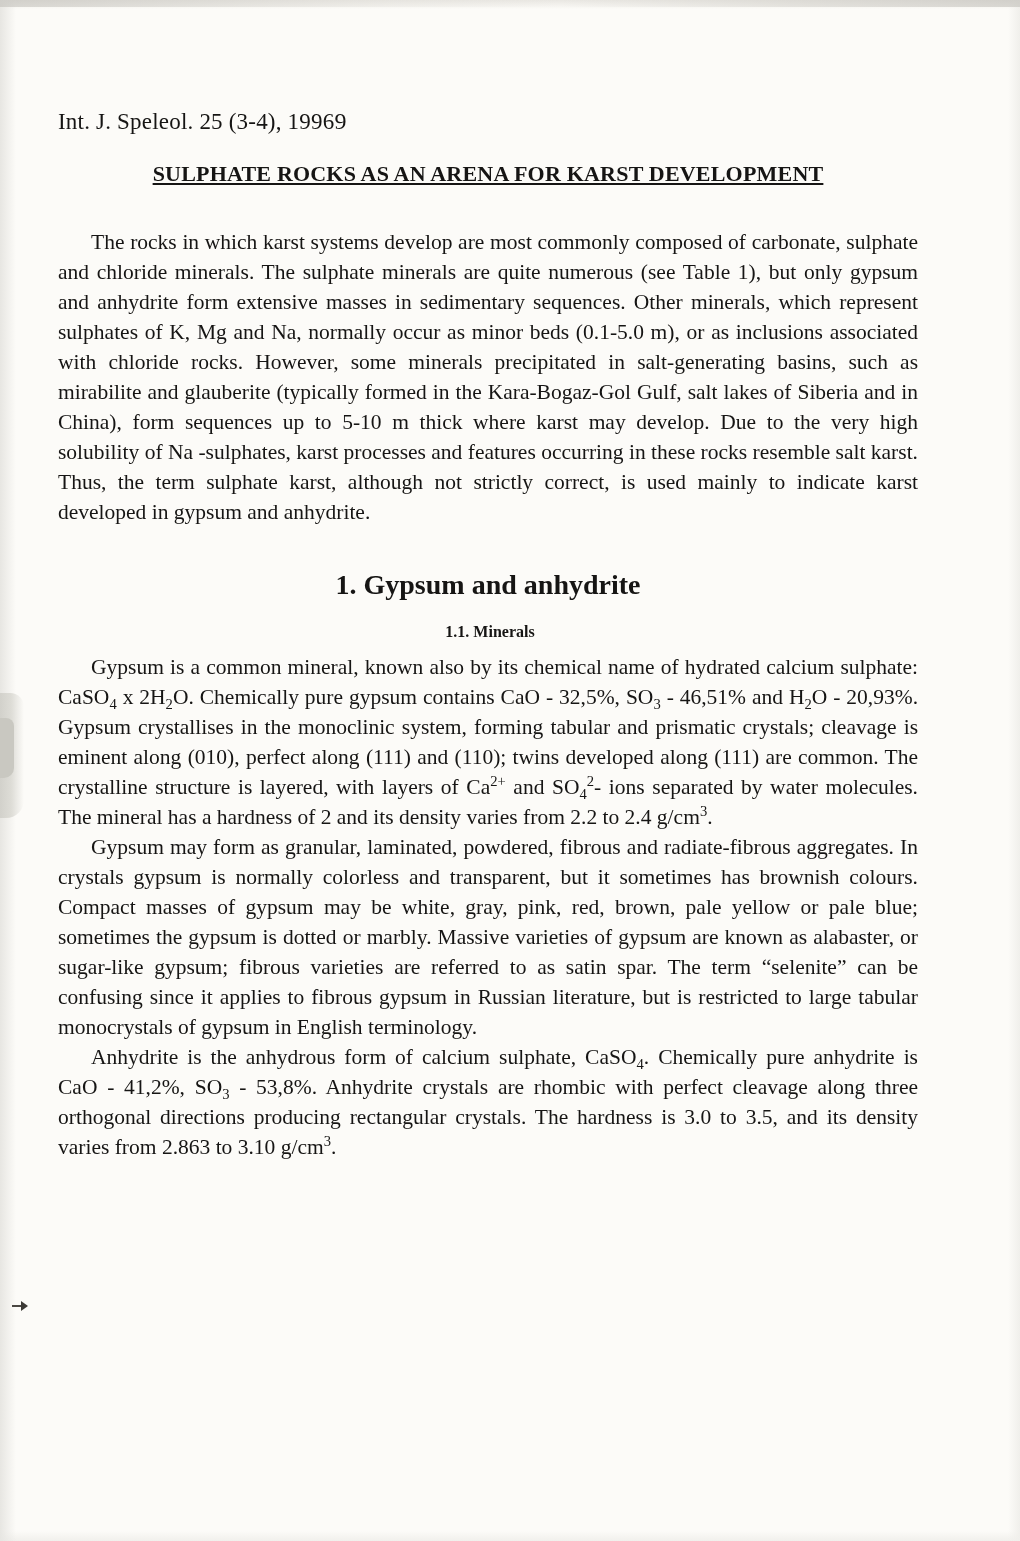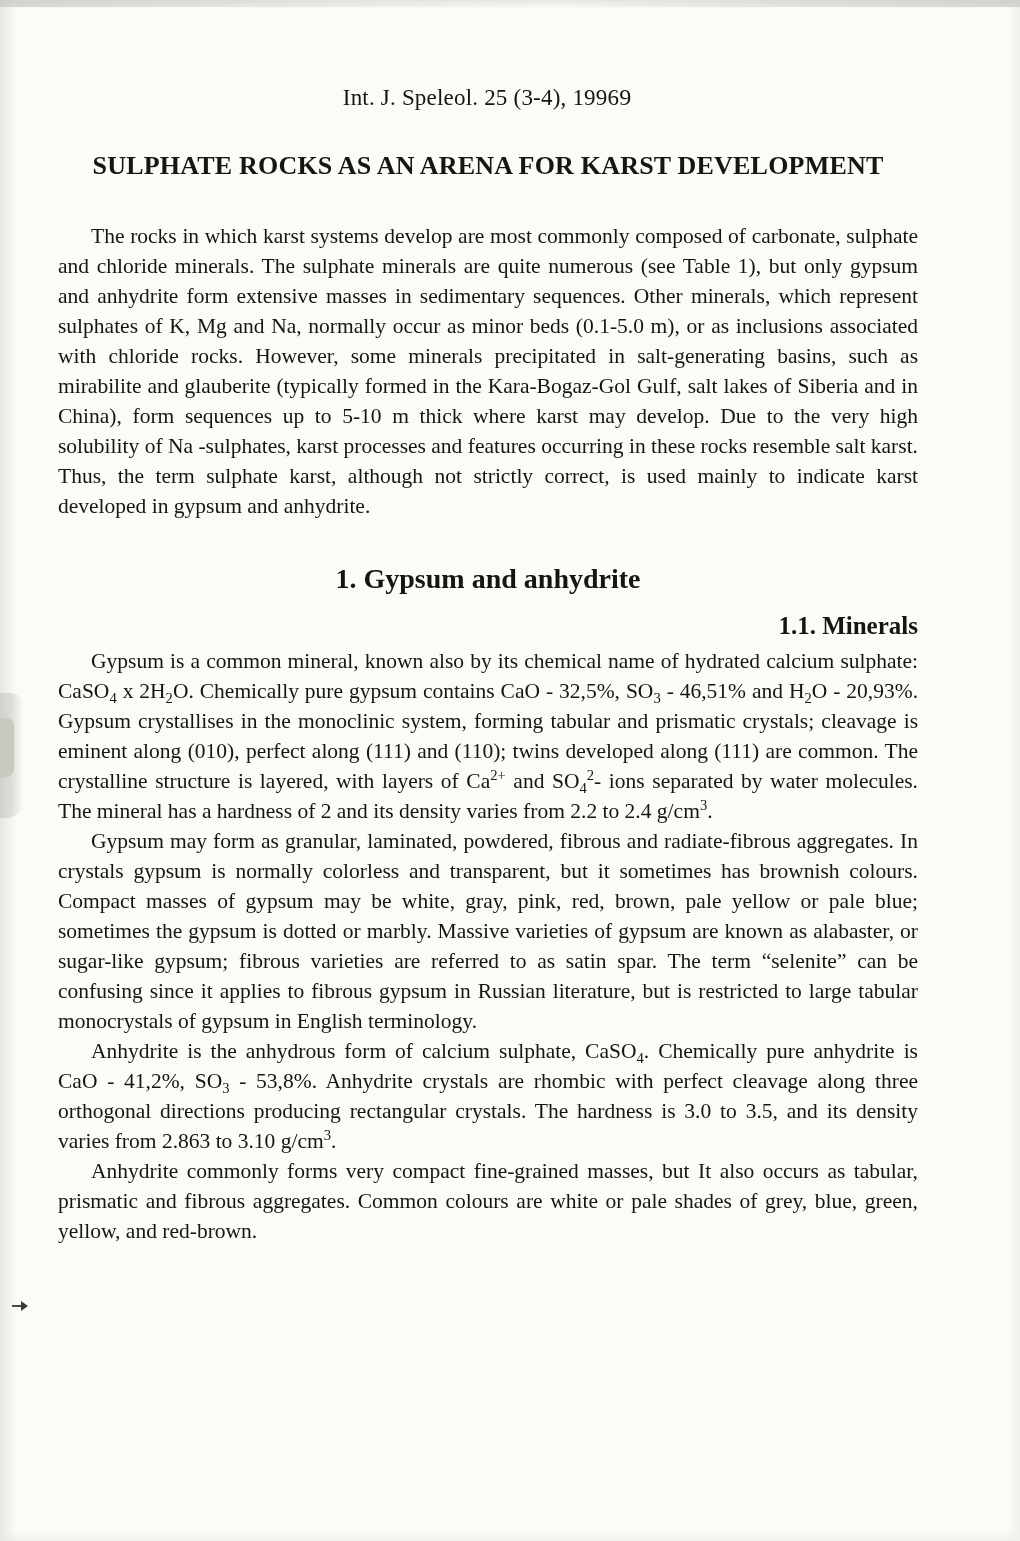--- a/index.html
+++ b/index.html
@@ -71,42 +71,43 @@
   
   .page {
     position: relative;
     width: 100%;
     height: 100%;
     padding: 0 102px 0 58px;
   }
 
   .page-header {
     display: flex;
-    justify-content: center;
+    justify-content: flex-start;
     align-items: baseline;
-    padding-top: 84px;
+    padding-top: 108px;
     font-size: 23px;
   }
   .journal-ref { letter-spacing: 0.2px; }
   .page-number { font-size: 24px; padding-right: 2px; }
 
   .chapter-title {
     margin-top: 46px;
     text-align: center;
     font-size: 31px;
     font-weight: bold;
     letter-spacing: 0.3px;
   }
 
   .paper-title {
-    margin-top: 40px;
+    margin-top: 26px;
     text-align: center;
-    font-size: 26px;
+    font-size: 22px;
     font-weight: bold;
     letter-spacing: 0.2px;
+    text-decoration: underline;
   }
 
   .paper-authors {
     margin-top: 9px;
     text-align: center;
     font-size: 25px;
     font-weight: bold;
   }
 
   .article-body {
@@ -119,24 +120,24 @@
     margin: 0;
     text-indent: 33px;
   }
   .article-body h2 {
     font-size: 28px;
     line-height: 34px;
     margin: 41px 0 15px 0;
     text-align: center;
   }
   .article-body h3 {
-    font-size: 25px;
+    font-size: 16px;
     line-height: 30px;
     margin: 0 0 5px 4px;
-    text-align: right;
+    text-align: center;
   }
   sub, sup {
     font-size: 0.68em;
     line-height: 0;
   }
 </style>
 </head>
 <body>
 
 <div class="scan-top-band"></div>
@@ -155,16 +156,15 @@
   <div class="paper-title">SULPHATE ROCKS AS AN ARENA FOR KARST DEVELOPMENT</div>
 
 
   <div class="article-body">
       <p>The rocks in which karst systems  develop are most commonly  composed  of carbonate, sulphate and chloride minerals. The sulphate minerals are quite numerous (see Table 1), but only gypsum and anhydrite form extensive masses in sedimentary sequences. Other minerals, which represent sulphates of K, Mg and Na, normally occur as minor beds (0.1-5.0 m), or as inclusions associated with chloride rocks. However,  some minerals precipitated in salt-generating basins, such as mirabilite and glauberite (typically formed in the Kara-Bogaz-Gol Gulf, salt lakes of Siberia and in China), form sequences up to 5-10 m thick where karst may develop. Due to the very high solubility of Na -sulphates, karst processes and features occurring in these rocks resemble salt karst. Thus, the term sulphate karst, although not strictly correct, is used mainly to indicate  karst developed in gypsum and anhydrite.</p>
       <h2>1. Gypsum and anhydrite</h2>
       <h3>1.1. Minerals</h3>
       <p>Gypsum is a common mineral,  known also by its chemical name of hydrated calcium sulphate: CaSO<sub>4</sub> x 2H<sub>2</sub>O.  Chemically pure gypsum contains CaO - 32,5%, SO<sub>3</sub> - 46,51% and H<sub>2</sub>O - 20,93%. Gypsum crystallises in the monoclinic system, forming tabular and prismatic crystals; cleavage is eminent along (010), perfect along (111) and (110); twins developed along (111) are common. The crystalline structure is layered, with  layers of Ca<sup>2+</sup>  and SO<sub>4</sub><sup>2</sup>- ions separated by water molecules. The mineral has a hardness of  2 and its density varies from 2.2 to 2.4 g/cm<sup>3</sup>.</p>
       <p>Gypsum may form as granular, laminated, powdered, fibrous and radiate-fibrous aggregates. In crystals gypsum is normally colorless and transparent, but it sometimes has brownish colours. Compact masses of gypsum may  be  white, gray, pink, red, brown, pale yellow or pale blue; sometimes the gypsum is dotted or marbly. Massive  varieties of gypsum are known as alabaster, or sugar-like gypsum; fibrous varieties are referred to as satin spar. The term “selenite” can be confusing since it applies to fibrous gypsum in Russian literature, but is restricted to  large tabular monocrystals of gypsum in English terminology.</p>
       <p>Anhydrite is  the anhydrous form of calcium sulphate, CaSO<sub>4</sub>. Chemically pure anhydrite is CaO - 41,2%, SO<sub>3</sub> - 53,8%. Anhydrite crystals are rhombic with perfect cleavage along three orthogonal directions producing rectangular crystals. The hardness is 3.0 to 3.5, and its density varies from 2.863 to 3.10 g/cm<sup>3</sup>.</p>
-      <p>Anhydrite commonly forms very compact fine-grained masses, but It also occurs as tabular, prismatic and fibrous aggregates. Common colours are white or pale shades of grey, blue, green, yellow, and red-brown.</p>
     </div>
 
 </div>
 
 </body></html>

